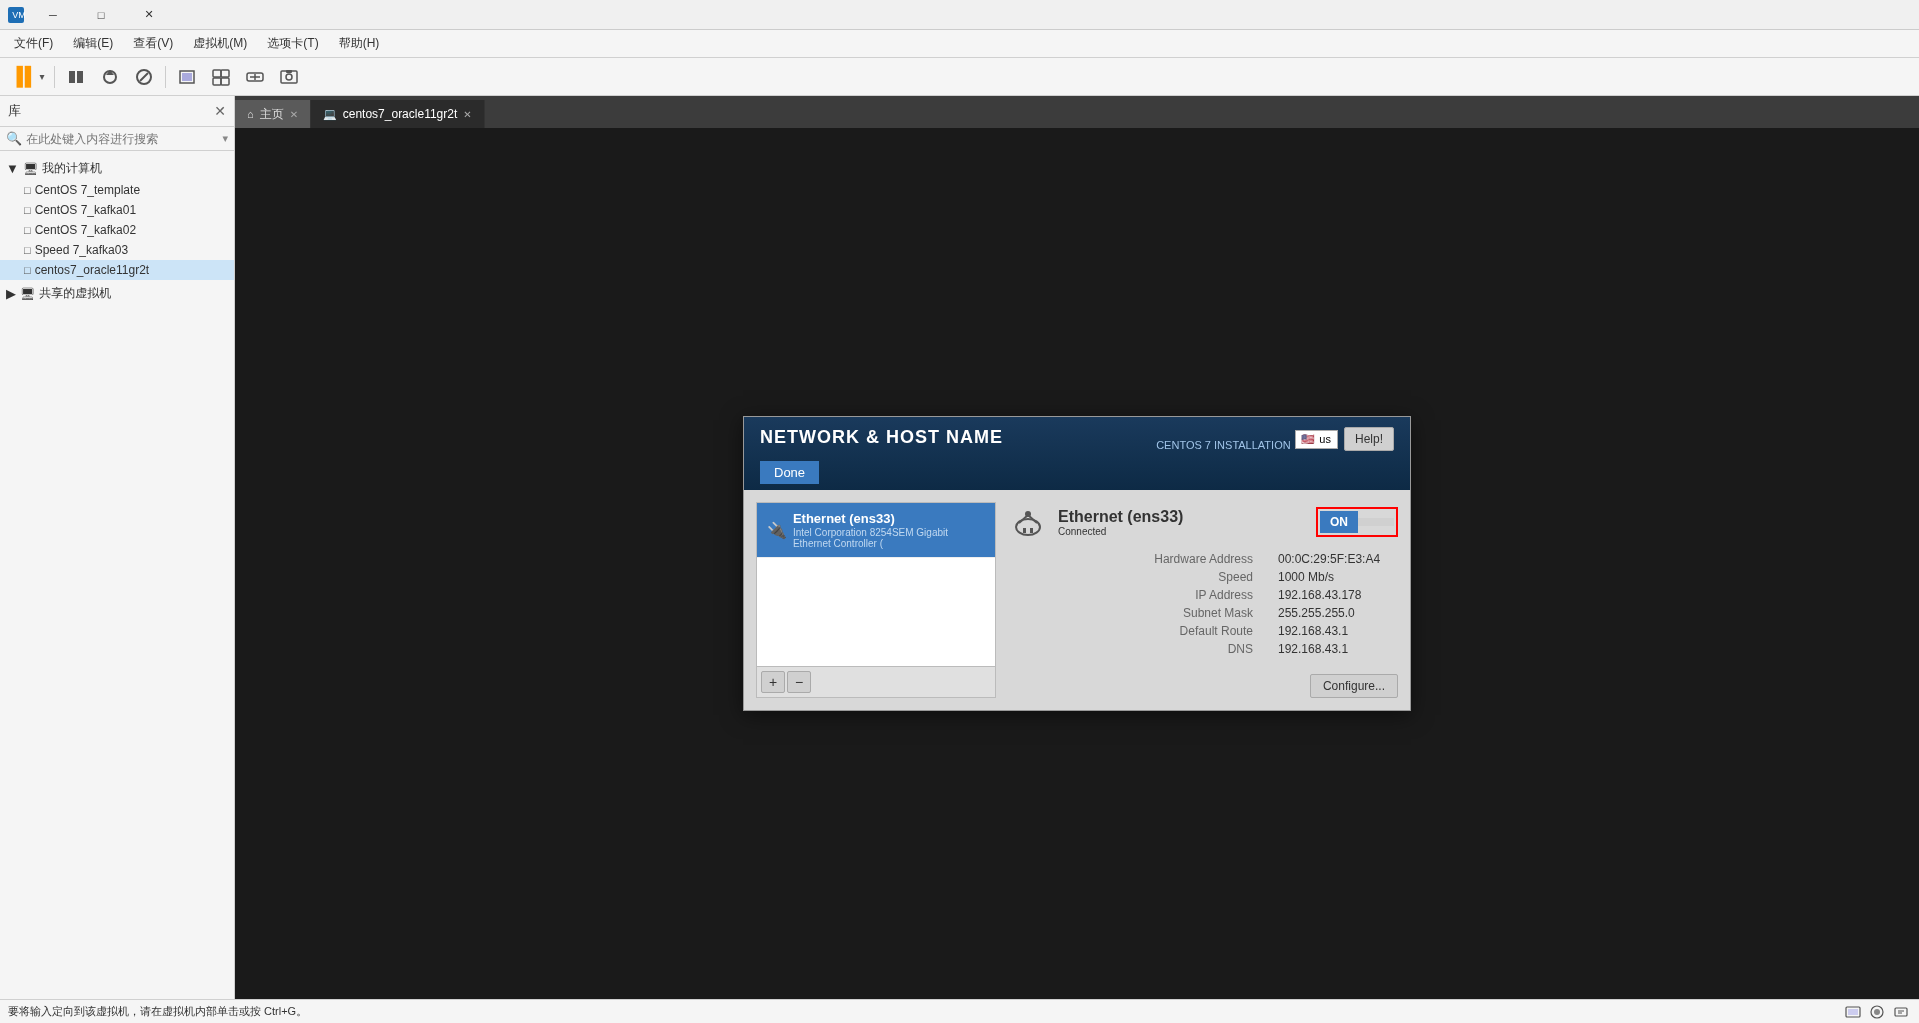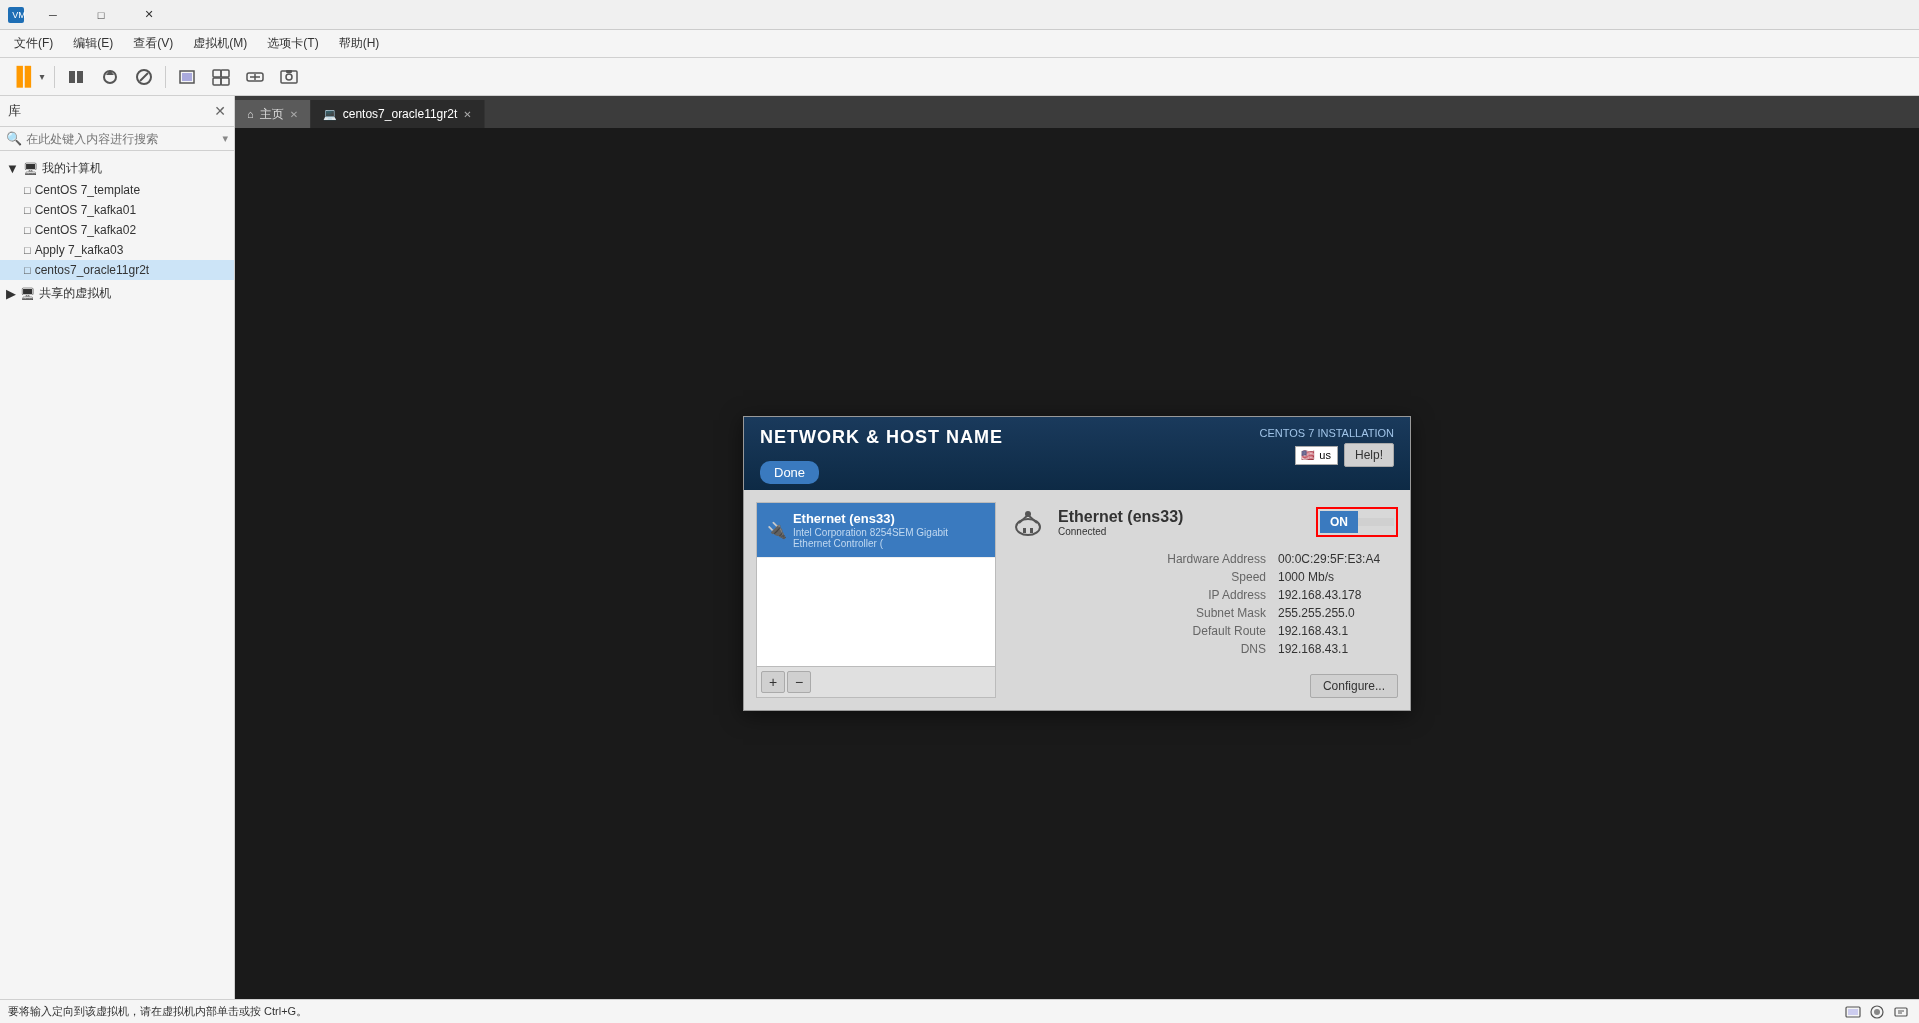--- a/index.html
+++ b/index.html
@@ -219,34 +219,34 @@
       text-align: right;
     }
     .dialog-done-btn {
       background: #3a7abf;
       color: #fff;
       border: none;
       padding: 4px 14px;
       font-size: 13px;
       cursor: pointer;
       margin-top: 7px;
-      border-radius: 10px;
+      border-radius: 0;
     }
     .dialog-help-btn {
       background: #d0d0d0;
       color: #333;
       border: 1px solid #aaa;
       padding: 4px 10px;
       font-size: 12px;
       cursor: pointer;
       border-radius: 2px;
     }
     .dialog-header-right {
       display: flex;
-      flex-direction: column;
+      flex-direction: row;
       align-items: flex-end;
       gap: 4px;
     }
     .dialog-header-top {
       display: flex;
       align-items: center;
       gap: 8px;
     }
     .lang-selector {
       background: #fff;
@@ -359,21 +359,21 @@
       width: 40px;
     }
 
     
     .detail-table {
       width: 100%;
     }
     .detail-row {
       display: flex;
       justify-content: flex-end;
-      gap: 4px;
+      gap: 17px;
       padding: 2px 0;
     }
     .detail-label {
       color: #666;
       font-size: 12px;
       text-align: right;
       min-width: 120px;
     }
     .detail-value {
       color: #333;
@@ -562,21 +562,21 @@
         <div class="tree-item">
           <span class="tree-item-icon">□</span>
           <span>CentOS 7_kafka01</span>
         </div>
         <div class="tree-item">
           <span class="tree-item-icon">□</span>
           <span>CentOS 7_kafka02</span>
         </div>
         <div class="tree-item">
           <span class="tree-item-icon">□</span>
-          <span>Apply 7_kafka03</span>
+          <span>Speed 7_kafka03</span>
         </div>
         <div class="tree-item selected">
           <span class="tree-item-icon">□</span>
           <span>centos7_oracle11gr2t</span>
         </div>
       </div>
       <div class="shared-group">
         <span class="tree-icon">▶</span>
         <span style="margin-right:4px;">🖥</span>
         <span>共享的虚拟机</span>

